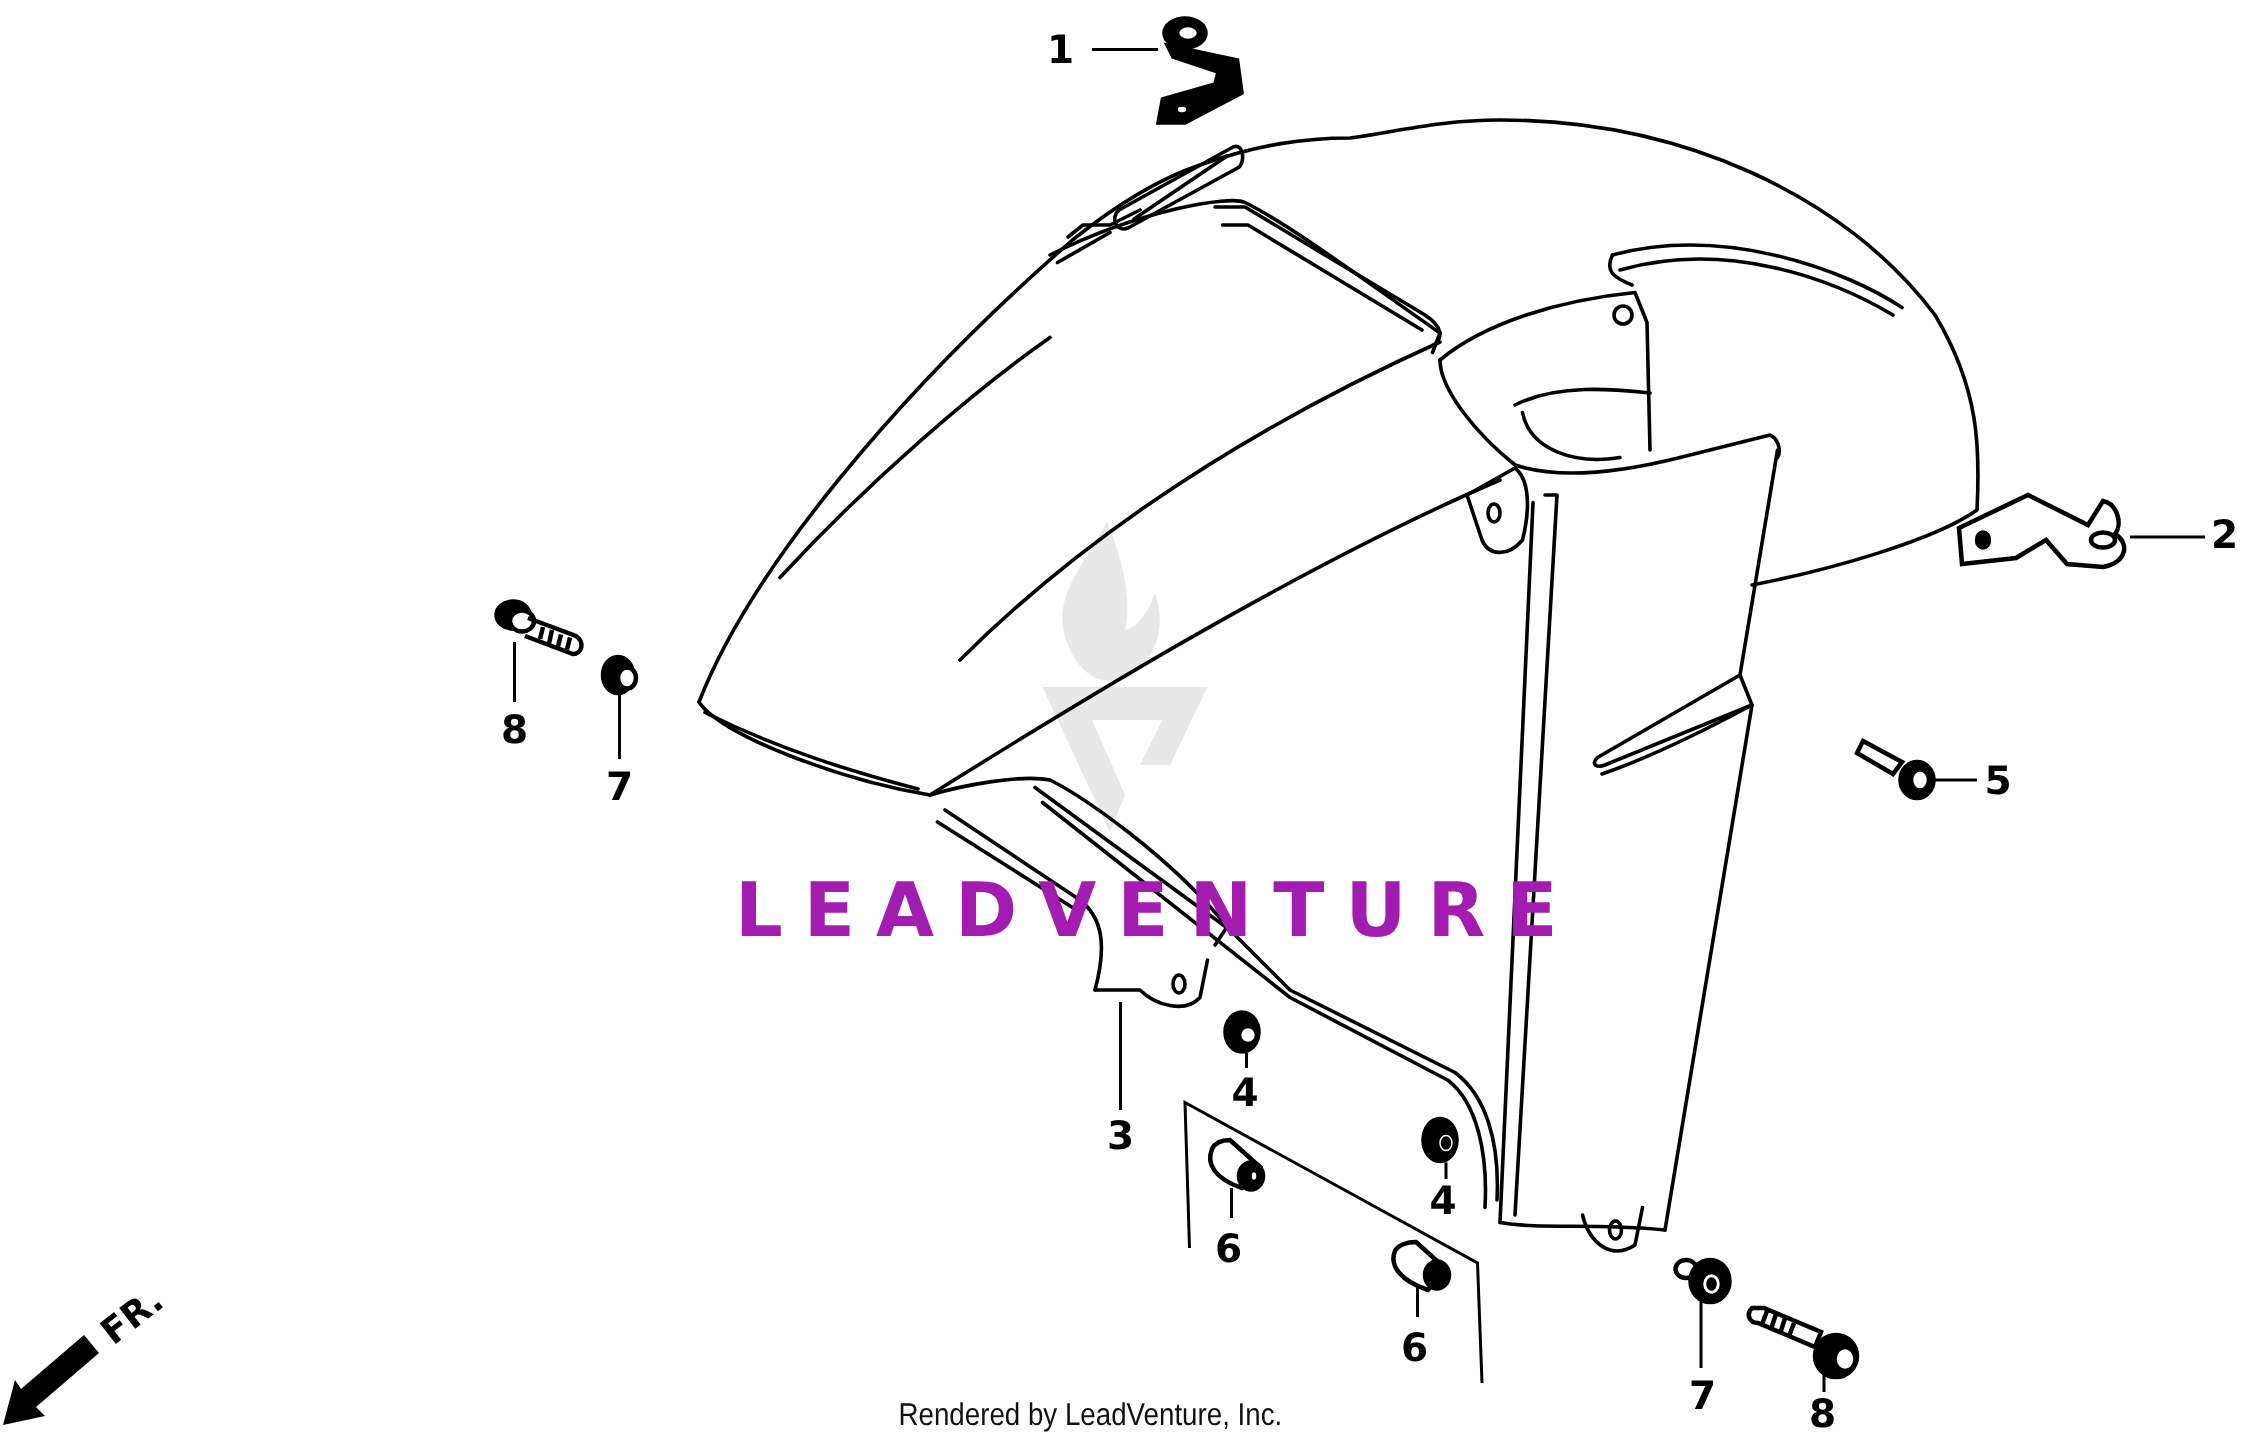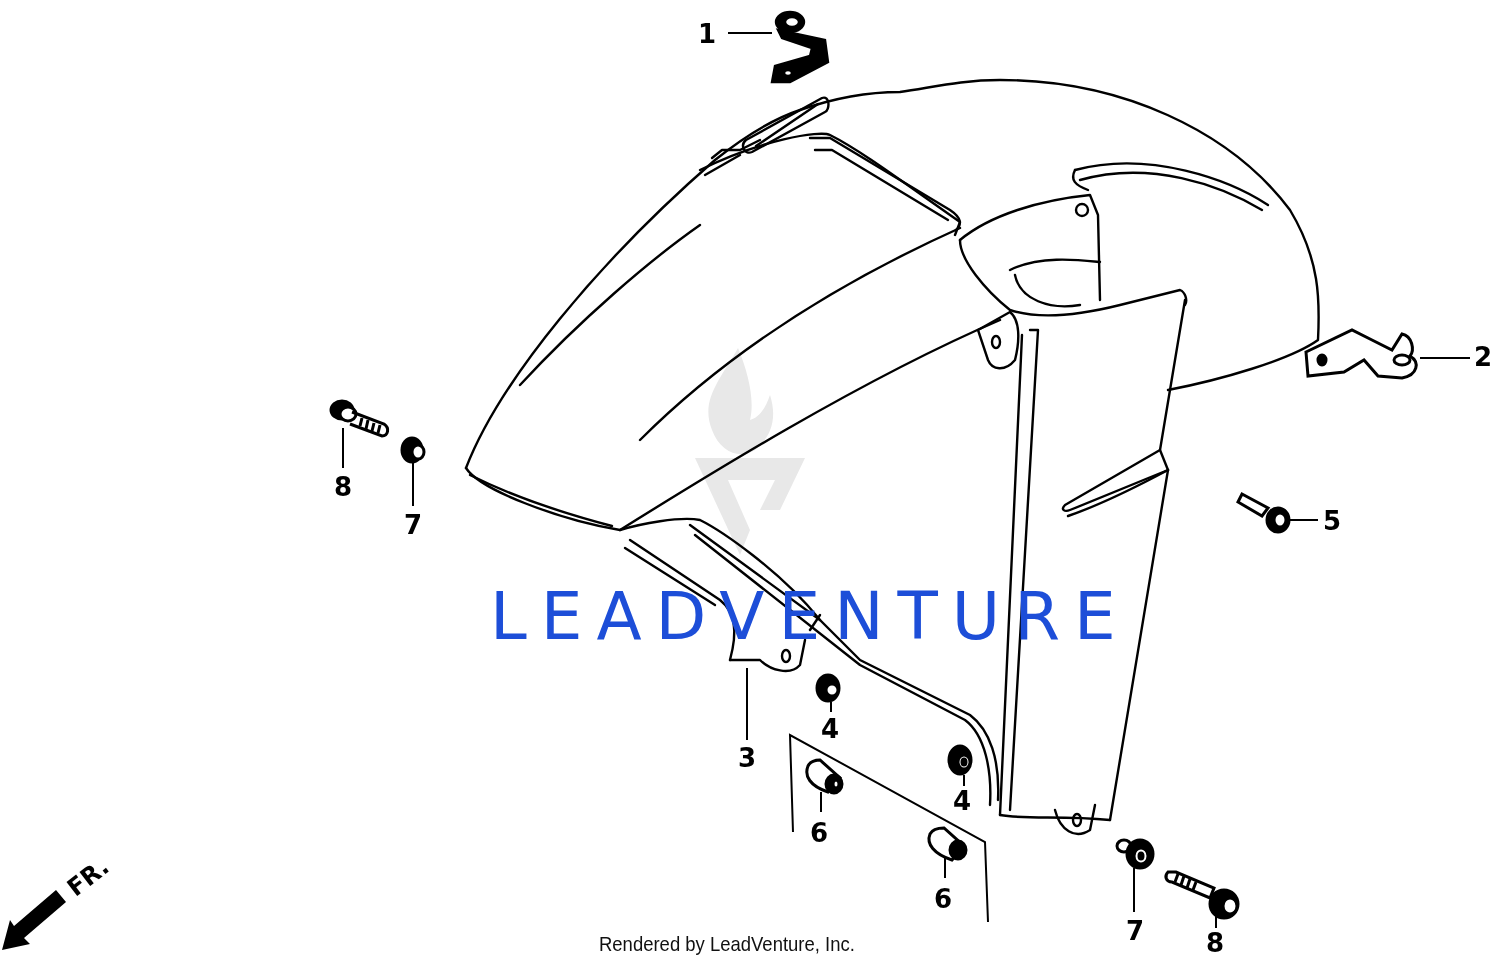--- a/index.html
+++ b/index.html
@@ -4,21 +4,21 @@
   <style>
     html, body { margin: 0; padding: 0; background: #ffffff; }
     body { width: 1500px; height: 964px; position: relative; overflow: hidden;
            font-family: "Liberation Sans", sans-serif; }
     #diagram { position: absolute; left: 0; top: 0; width: 1500px; height: 964px; }
     .callout { position: absolute; font-family: "DejaVu Sans", sans-serif; font-weight: bold;
                font-size: 26px; color: #000; line-height: 1; }
     .footer { position: absolute; left: 599px; top: 932px; font-family: "Liberation Sans", sans-serif;
               font-size: 21px; color: #111; letter-spacing: 0; transform: scaleX(0.88); transform-origin: left top; }
     .watermark { position: absolute; left: 490px; top: 578px; font-family: "DejaVu Sans", sans-serif;
-                 font-size: 66px; letter-spacing: 14px; color: #1d4ed8; font-weight: normal; }
+                 font-size: 50px; letter-spacing: 14px; color: #a21caf; font-weight: bold; }
     .fr-label { position: absolute; left: 62px; top: 880px; font-family: "DejaVu Sans", sans-serif;
                 font-weight: bold; font-size: 24px; color: #000; transform: rotate(-38deg);
                 transform-origin: left top; }
   </style>
 </head>
 <body>
 
 <svg id="diagram" viewBox="0 0 1500 964" xmlns="http://www.w3.org/2000/svg">
 
   <g fill="#e8e8e8" stroke="none">

